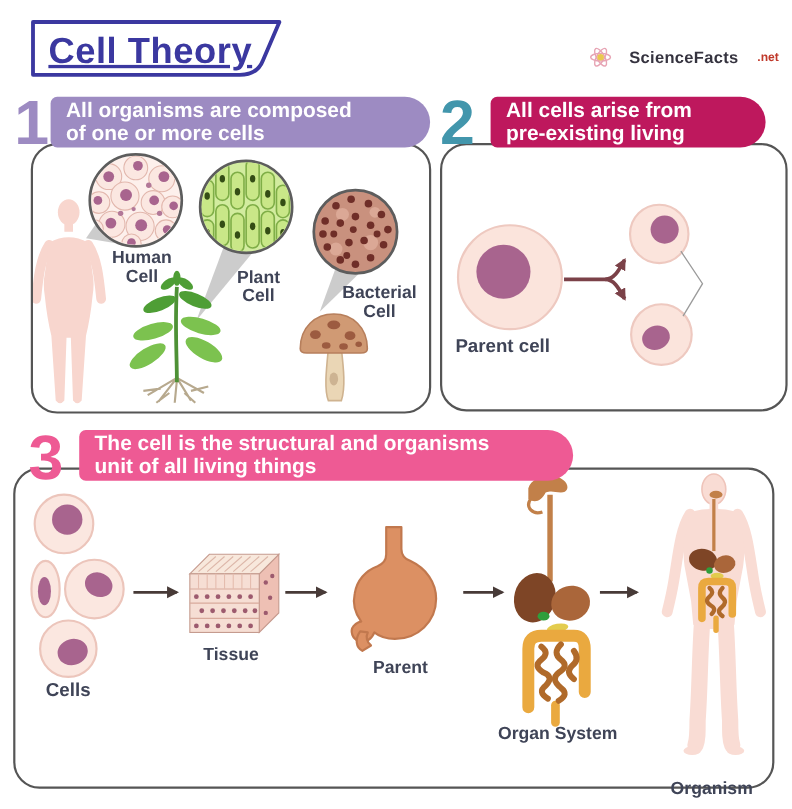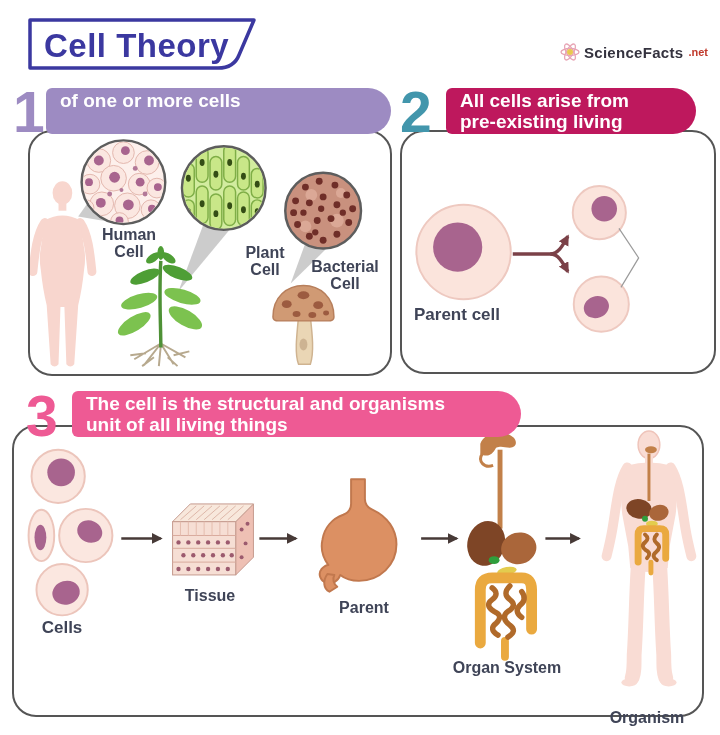--- a/index.html
+++ b/index.html
@@ -3,24 +3,24 @@
 <meta charset="utf-8">
 <style>
   html,body{margin:0;padding:0;background:#fff;}
   .canvas{position:relative;width:720px;height:735px;background:#ffffff;
     font-family:"Liberation Sans",sans-serif;overflow:hidden;}
 
   
   .title-box{position:absolute;left:28px;top:18px;width:232px;height:54px;}
   .title-box svg{position:absolute;left:0;top:0;}
   .title-text{position:absolute;left:16px;top:9px;font-size:33px;font-weight:bold;
-    letter-spacing:0.5px;color:#3b38a0;}
+    letter-spacing:0.5px;color:#3b38a0;text-decoration:underline;}
 
   
-  .logo{position:absolute;right:12px;top:42px;display:flex;align-items:center;gap:4px;}
+  .logo{position:absolute;right:12px;top:42px;display:flex;align-items:center;gap:16px;}
   .logo .brand{font-size:15px;font-weight:bold;color:#35333f;letter-spacing:0.3px;}
   .logo .tld{font-size:11px;font-weight:bold;color:#c0392b;margin-left:1px;}
 
   
   .num{position:absolute;font-size:57px;font-weight:bold;line-height:1;z-index:4;}
   .num1{left:13px;top:84px;color:#9d8bc2;}
   .num2{left:400px;top:84px;color:#4296ac;}
   .num3{left:26px;top:388px;color:#ee5a94;}
   .banner{position:absolute;color:#ffffff;font-weight:bold;font-size:19px;line-height:21px;
     padding:2px 0 0 14px;border-radius:6px 23px 23px 6px;z-index:3;box-sizing:border-box;}
@@ -35,21 +35,21 @@
   .panel1{left:28px;top:130px;width:364px;height:246px;}
   .panel2{left:400px;top:130px;width:316px;height:244px;}
   .panel3{left:12px;top:425px;width:692px;height:292px;}
   .panel svg.art{position:absolute;left:0;top:0;width:100%;height:100%;}
 
   
   .lbl{position:absolute;color:#3f4457;font-weight:bold;font-size:16px;line-height:17px;
     text-align:center;z-index:2;}
   .lbl span{display:block;}
   .lbl-human{left:57px;top:94px;width:84px;}
-  .lbl-plantcell{left:193px;top:112px;width:84px;text-align:center;}
+  .lbl-plantcell{left:163px;top:112px;width:84px;text-align:center;}
   .lbl-bact{left:263px;top:126px;width:104px;}
   .lbl-parent{left:12px;top:174px;width:130px;text-align:left;font-size:17px;}
   .lbl-daughter{left:240px;top:106px;width:78px;font-size:15.5px;}
   .lbl-cells{left:6px;top:192px;width:84px;font-size:17px;}
   .lbl-tissue{left:154px;top:160px;width:84px;}
   .lbl-organ{left:308px;top:172px;width:84px;}
   .lbl-osys{left:431px;top:232px;width:124px;}
   .lbl-organism{left:581px;top:262px;width:104px;margin-top:20px;}
 </style>
 </head>
@@ -73,20 +73,21 @@
     </svg>
     <span class="brand">ScienceFacts</span>
       <span class="tld">.net</span>
   </div>
 
   <div class="num num1">1</div>
   <div class="num num2">2</div>
   <div class="num num3">3</div>
 
   <div class="banner banner1">
+    <span>All organisms are composed</span>
     <span>of one or more cells</span>
   </div>
   <div class="banner banner2">
     <span>All cells arise from</span>
     <span>pre-existing living</span>
   </div>
   <div class="banner banner3">
     <span>The cell is the structural and organisms</span>
     <span>unit of all living things</span>
   </div>

